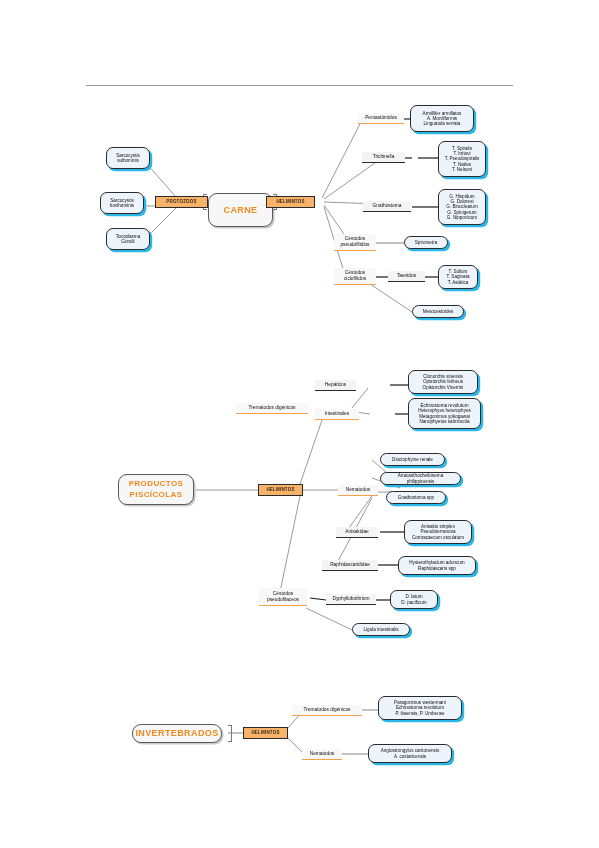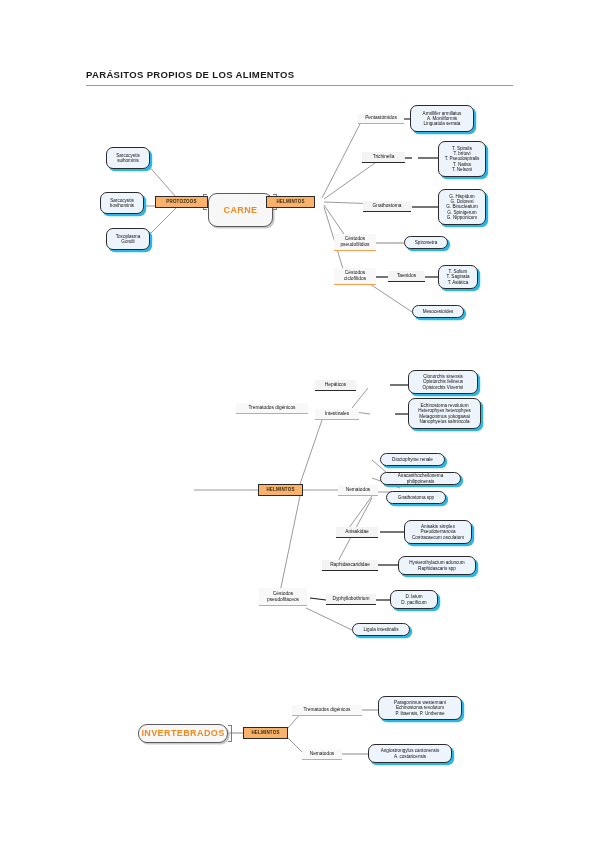--- a/index.html
+++ b/index.html
@@ -120,21 +120,20 @@
   .brk.l {
     border: 1px solid #7a7a7a;
     border-right: none;
   }
 </style>
 </head>
 <body>
 
 <div id="page">
 
-  <div id="doc-title">PARÁSITOS PROPIOS DE LOS ALIMENTOS</div>
   <div id="title-rule"></div>
 
   <svg id="links" viewBox="0 0 599 848">
     <g stroke="#6f6f6f" stroke-width="0.7" fill="none">
 
       <line x1="208" y1="202" x2="232" y2="202" stroke="#9a9a9a" stroke-width="1.4"></line>
       <line x1="273" y1="202" x2="292" y2="202" stroke="#2a2a2a" stroke-width="1.4"></line>
 
       <line x1="176" y1="197" x2="146" y2="163"></line>
       <line x1="166" y1="206" x2="142" y2="206"></line>
@@ -230,20 +229,22 @@
   <div class="node leaf" style="left:404px; top:236px; width:44px; height:13px;">Spirometra</div>
 
   <div class="node mid accent" style="left:334px; top:268px; width:42px; height:17px;">Céstodos
 ciclofílidos</div>
   <div class="node mid" style="left:388px; top:271px; width:37px; height:11px;">Taenidos</div>
   <div class="node leaf" style="left:438px; top:265px; width:40px; height:24px;">T. Solium
 T. Saginata
 T. Asiática</div>
   <div class="node leaf" style="left:412px; top:305px; width:52px; height:13px;">Mesocestoides</div>
 
+  <div class="node root" id="node-productos-piscicolas" style="left:118px; top:474px; width:76px; height:31px;">PRODUCTOS
+PISCÍCOLAS</div>
 
   <div class="node chip" style="left:258px; top:484px; width:45px; height:12px;">HELMINTOS</div>
 
   <div class="node mid accent" style="left:236px; top:403px; width:72px; height:11px;">Trematodos digénicos</div>
   <div class="node mid" style="left:315px; top:380px; width:41px; height:11px;">Hepáticos</div>
   <div class="node leaf" style="left:408px; top:370px; width:70px; height:24px;">Clonorchis sinensis
 Opistorchis felineus
 Opistorchis Viverrini</div>
   <div class="node mid accent" style="left:315px; top:409px; width:44px; height:11px;">Intestinales</div>
   <div class="node leaf" style="left:408px; top:398px; width:73px; height:31px;">Echinostoma revolutum
@@ -265,21 +266,21 @@
   <div class="node leaf" style="left:398px; top:556px; width:78px; height:19px;">Hysterothylacium aduncum
 Raphidascaris spp</div>
 
   <div class="node mid accent" style="left:259px; top:588px; width:48px; height:18px;">Céstodos
 pseudofilaceos</div>
   <div class="node mid" style="left:326px; top:594px; width:50px; height:11px;">Dyphyllobothrium</div>
   <div class="node leaf" style="left:390px; top:590px; width:48px; height:19px;">D. latum
 D. pacificum</div>
   <div class="node leaf" style="left:352px; top:623px; width:58px; height:13px;">Ligula intestinalis</div>
 
-  <div class="node root" id="node-invertebrados" style="left:138px; top:724px; width:90px; height:19px;">INVERTEBRADOS</div>
+  <div class="node root" id="node-invertebrados" style="left:132px; top:724px; width:90px; height:19px;">INVERTEBRADOS</div>
   <div class="brk" style="left:228px; top:725px; height:17px;"></div>
 
   <div class="node chip" style="left:243px; top:727px; width:45px; height:12px;">HELMINTOS</div>
 
   <div class="node mid accent" style="left:292px; top:705px; width:70px; height:11px;">Trematodos digénicos</div>
   <div class="node leaf" style="left:378px; top:696px; width:84px; height:24px;">Paragonimus westermani
 Echinostoma revolutum
 P. ibaensis, P. Umbense</div>
 
   <div class="node mid accent" style="left:302px; top:749px; width:40px; height:11px;">Nematodos</div>

